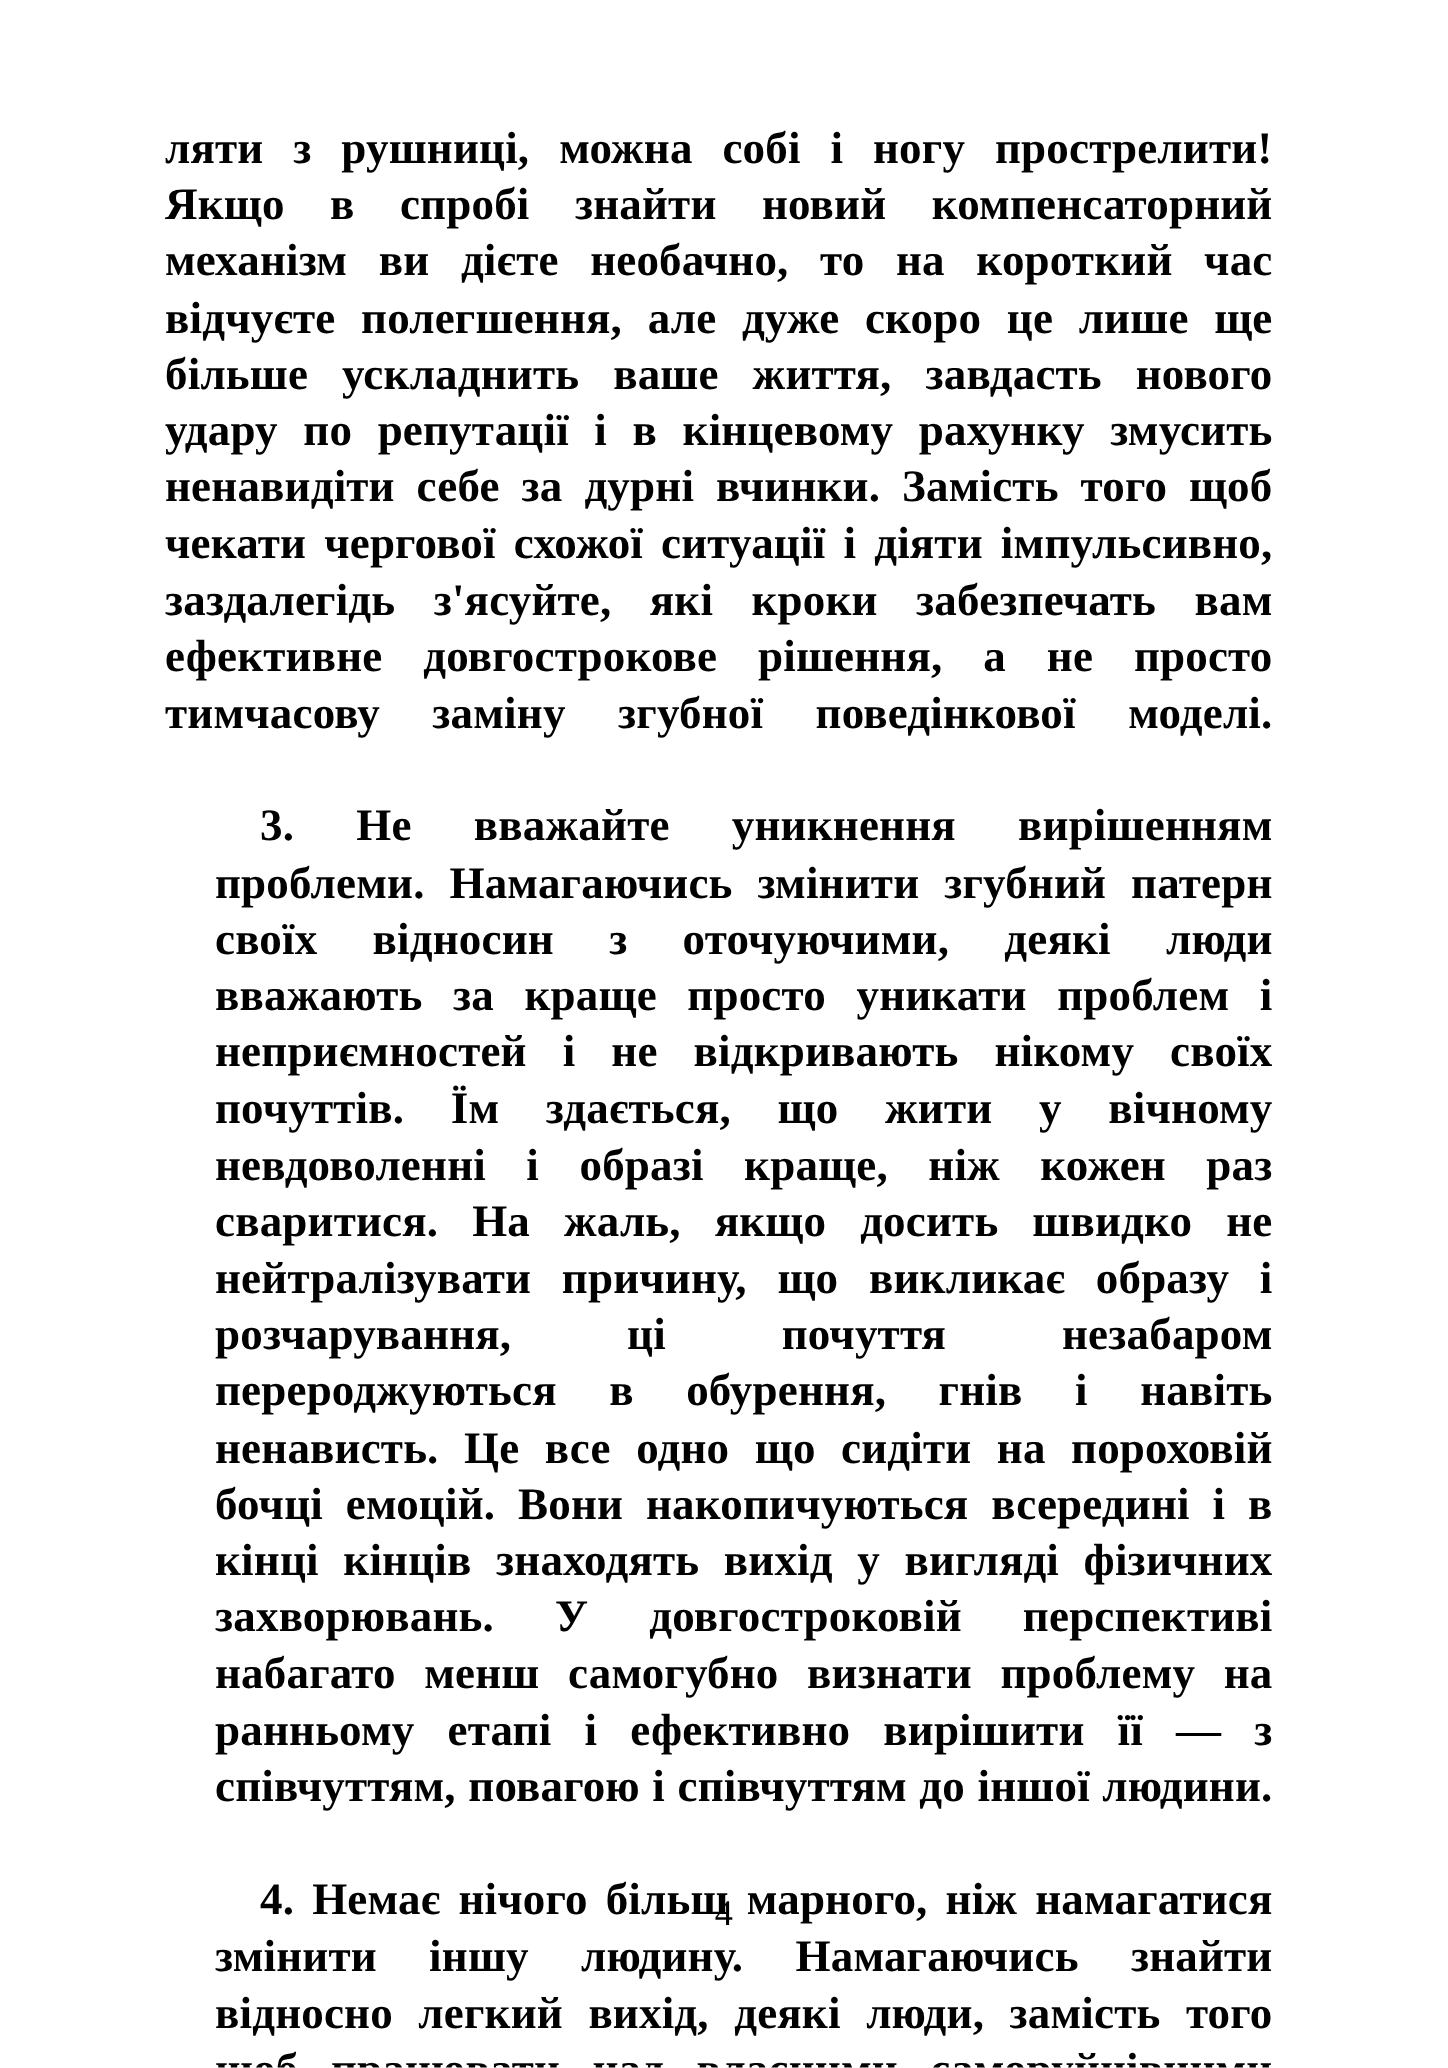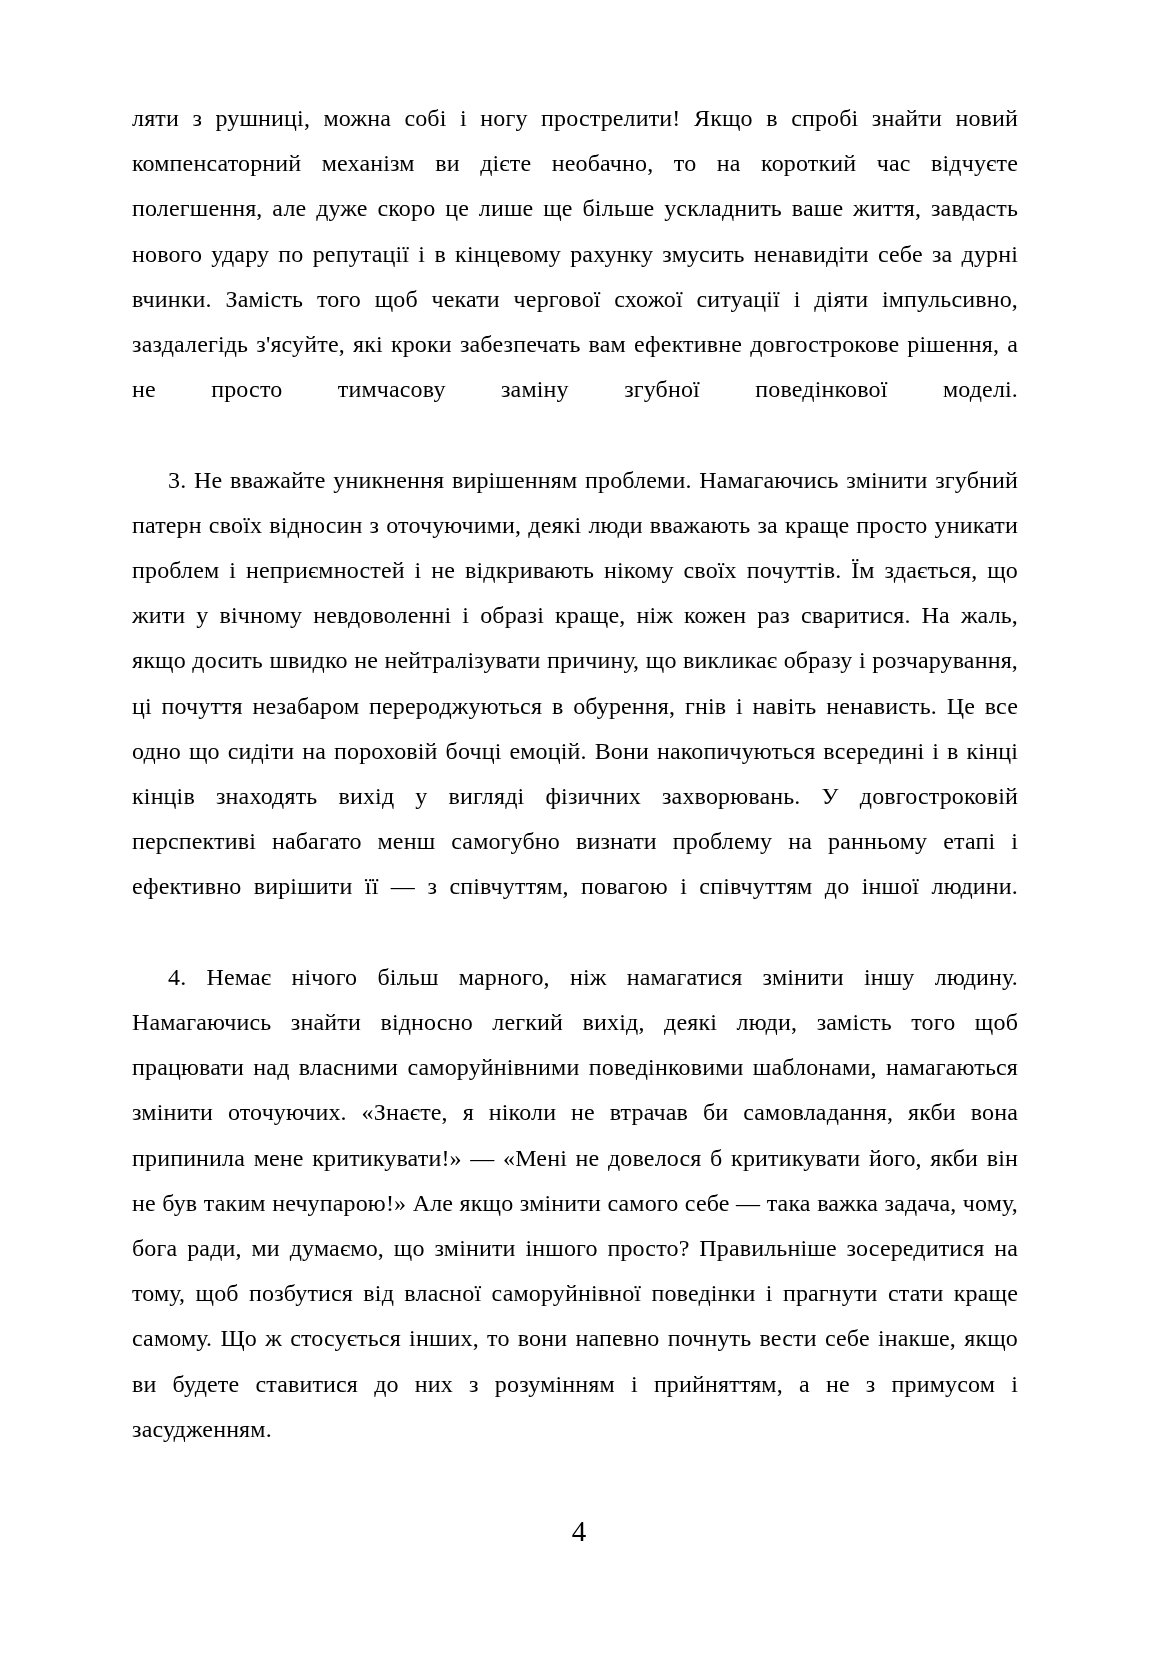--- a/index.html
+++ b/index.html
@@ -26,32 +26,34 @@
   .text-block {
     position: absolute;
     left: 132px;
     top: 96px;
     width: 886px;
   }
   .para {
     margin: 0;
     text-align: justify;
     text-justify: inter-word;
-    font-size: 24px;
+    font-size: 36px;
     line-height: 45.2px;
     letter-spacing: 0.15px;
     word-spacing: 0.3px;
     hyphens: manual;
+    font-weight: bold;
     -webkit-hyphens: manual;
   }
   .para.continued {
     text-indent: 0;
   }
   .para.indented {
     text-indent: 36px;
+    margin-left: 40px;
   }
   
   .para:after {
     content: "";
     display: inline-block;
     width: 100%;
   }
   .para.last-natural:after {
     content: none;
   }

